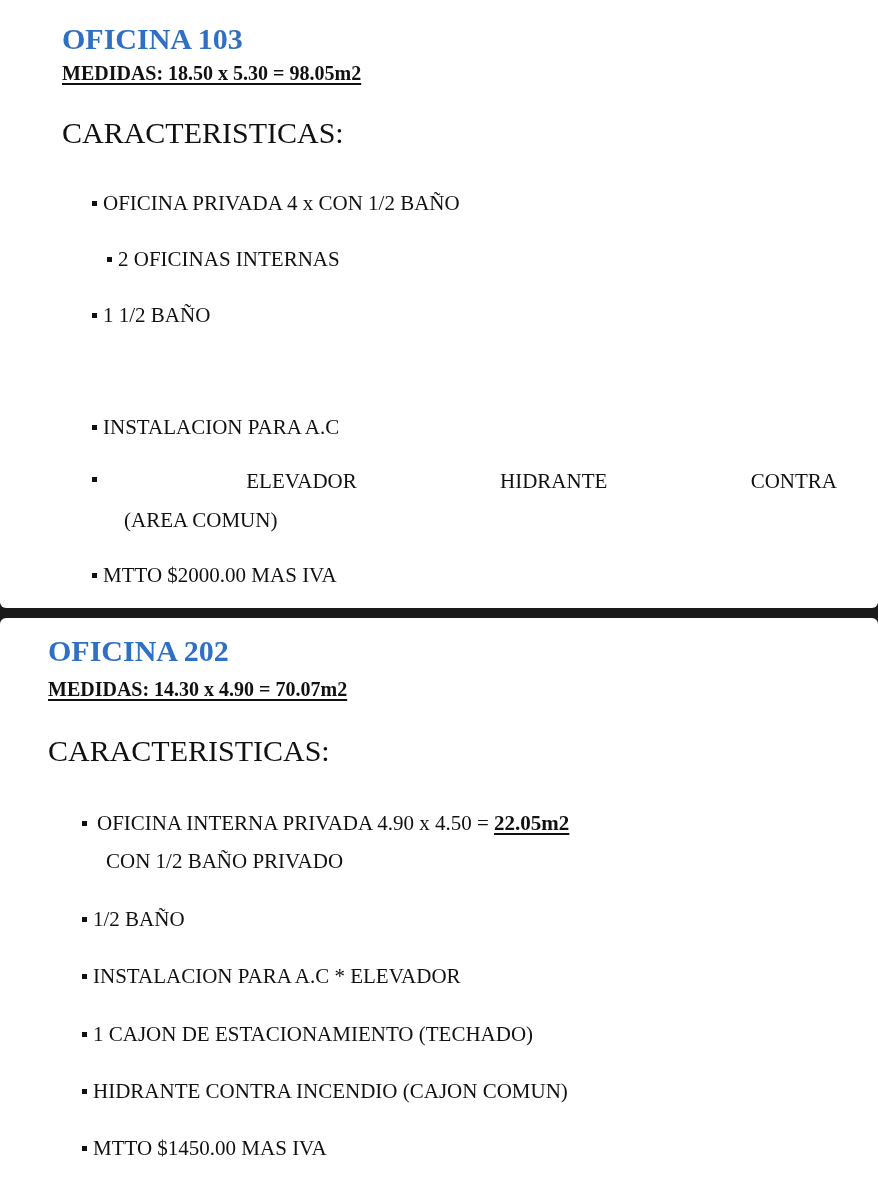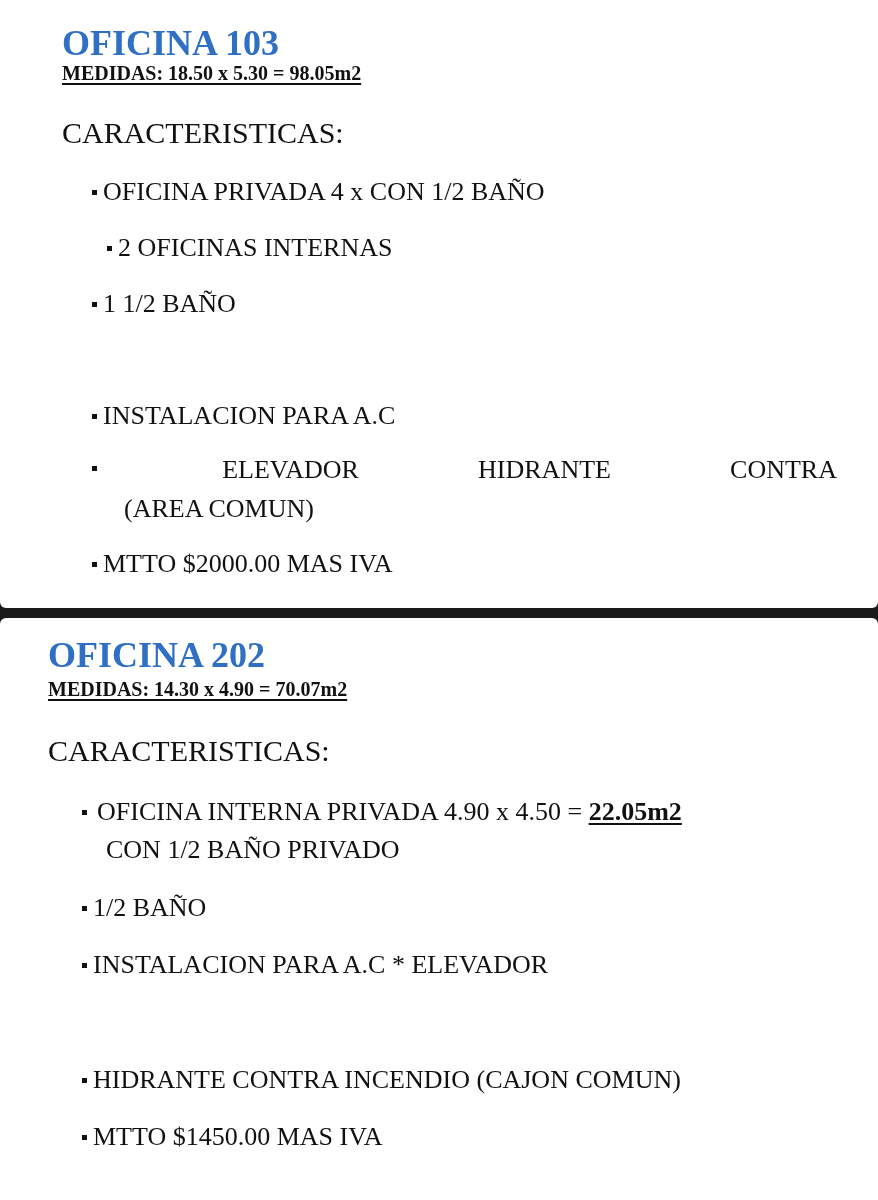--- a/index.html
+++ b/index.html
@@ -1,23 +1,23 @@
 <!DOCTYPE html>
 <html><head>
 <meta charset="utf-8">
 <style>
   html, body { margin:0; padding:0; }
   body { width:878px; height:1200px; background:#1a1a1a; position:relative; overflow:hidden; font-family:"Liberation Serif", serif; color:#111; }
   .card { position:absolute; left:0; width:878px; background:#fff; }
   #card1 { top:0; height:608px; border-radius:0 0 6px 6px; }
   #card2 { top:618px; height:582px; border-radius:6px 6px 0 0; }
-  .title { position:absolute; font-weight:bold; font-size:36px; color:#2f6fc4; letter-spacing:0px; }
+  .title { position:absolute; font-weight:bold; font-size:30px; color:#2f6fc4; letter-spacing:0px; }
   .measure { position:absolute; font-weight:bold; font-size:20px; text-decoration:underline; text-decoration-thickness:2px; text-underline-offset:3px; }
   .section { position:absolute; font-size:30px; }
-  .item { position:absolute; font-size:26px; line-height:40px; white-space:nowrap; }
+  .item { position:absolute; font-size:21px; line-height:40px; white-space:nowrap;margin-top:11px; }
   .bullet { display:inline-block; width:5px; height:5px; background:#111; vertical-align:middle; margin-right:6px; position:relative; top:-2px; }
   .justify { display:flex; justify-content:space-between; width:745px; }
   .u { font-weight:bold; text-decoration:underline; text-underline-offset:3px; }
 </style>
 </head>
 <body>
 
 <div class="card" id="card1">
   <div class="title" style="left:62px;top:22px;">OFICINA 103</div>
   <div class="measure" style="left:62px;top:62px;">MEDIDAS: 18.50 x 5.30 = 98.05m2</div>
@@ -41,15 +41,16 @@
 
 <div class="card" id="card2">
   <div class="title" style="left:48px;top:16px;">OFICINA 202</div>
   <div class="measure" style="left:48px;top:60px;">MEDIDAS: 14.30 x 4.90 = 70.07m2</div>
   <div class="section" style="left:48px;top:116px;">CARACTERISTICAS:</div>
 
   <div class="item" style="left:82px;top:174px;"><span class="bullet" style="margin-right:10px;"></span><span>OFICINA INTERNA PRIVADA 4.90 x 4.50 = </span><span class="u">22.05m2</span></div>
   <div class="item" style="left:106px;top:212px;">CON 1/2 BAÑO PRIVADO</div>
   <div class="item" style="left:82px;top:270px;"><span class="bullet"></span><span>1/2 BAÑO</span></div>
   <div class="item" style="left:82px;top:327px;"><span class="bullet"></span><span>INSTALACION PARA A.C  * ELEVADOR</span></div>
+  <div class="item" style="left:82px;top:385px;"><span class="bullet"></span><span>1 CAJON DE ESTACIONAMIENTO (TECHADO)</span></div>
   <div class="item" style="left:82px;top:442px;"><span class="bullet"></span><span>HIDRANTE CONTRA INCENDIO (CAJON COMUN)</span></div>
   <div class="item" style="left:82px;top:499px;"><span class="bullet"></span><span>MTTO $1450.00 MAS IVA</span></div>
 </div>
 
 </body></html>

